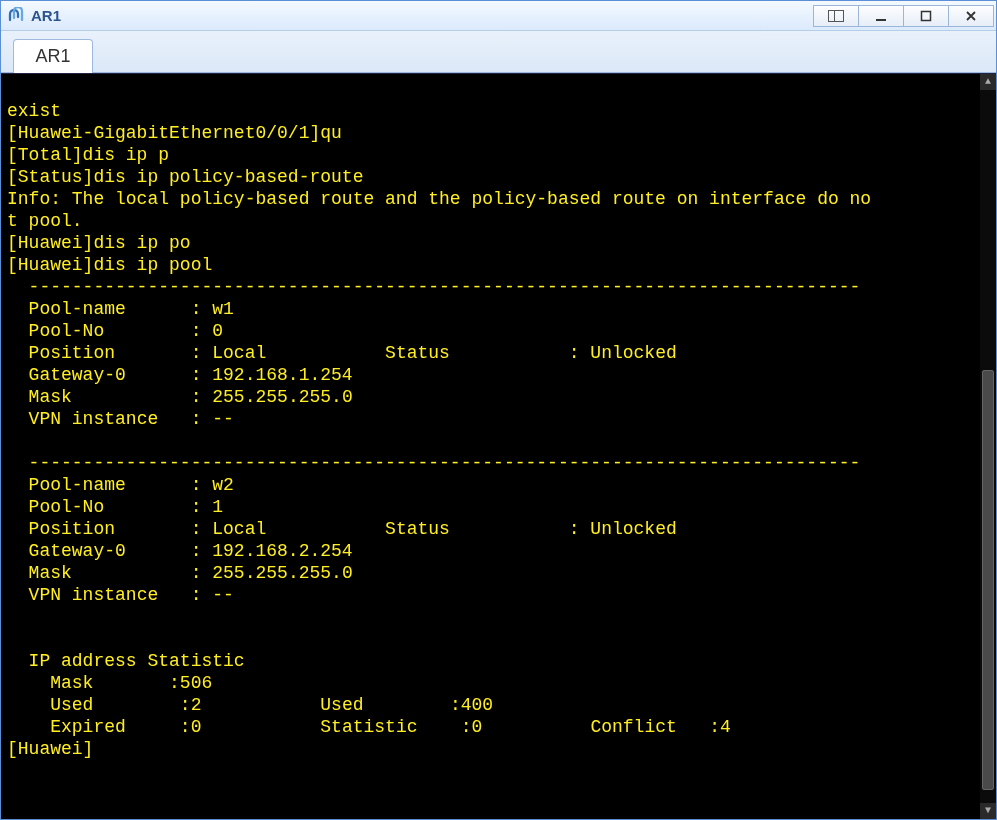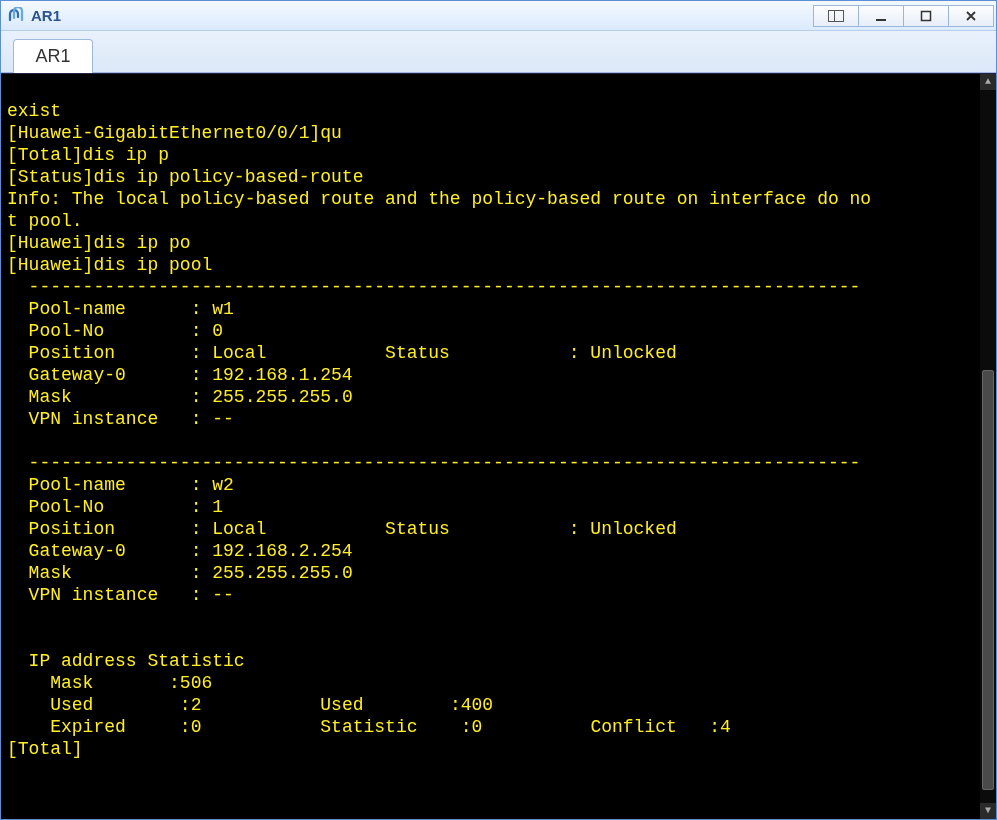--- a/index.html
+++ b/index.html
@@ -189,21 +189,21 @@
 <span>  <span>Position</span>       : <span>Local</span>           <span>Status</span>           : <span>Unlocked</span></span>
 <span>  <span>Gateway-0</span>      : <span>192.168.2.254</span></span>
 <span>  <span>Mask</span>           : <span>255.255.255.0</span></span>
 <span>  <span>VPN instance</span>   : <span>--</span></span>
 <span> </span>
 <span> </span>
 <span>  IP address Statistic</span>
 <span>    <span>Mask</span>       :<span>506</span></span>
 <span>    <span>Used</span>        :<span>2</span>           <span>Used</span>        :<span>400</span></span>
 <span>    <span>Expired</span>     :<span>0</span>           <span>Statistic</span>    :<span>0</span>          <span>Conflict</span>   :<span>4</span></span>
-<span>[Total]</span>
+<span>[Huawei]</span>
     <div class="scrollbar">
       <div class="arrow up">▲</div>
       <div class="track">
         <div class="thumb"></div>
       </div>
       <div class="arrow down">▼</div>
     </div>
   </div>
 </div>
 

